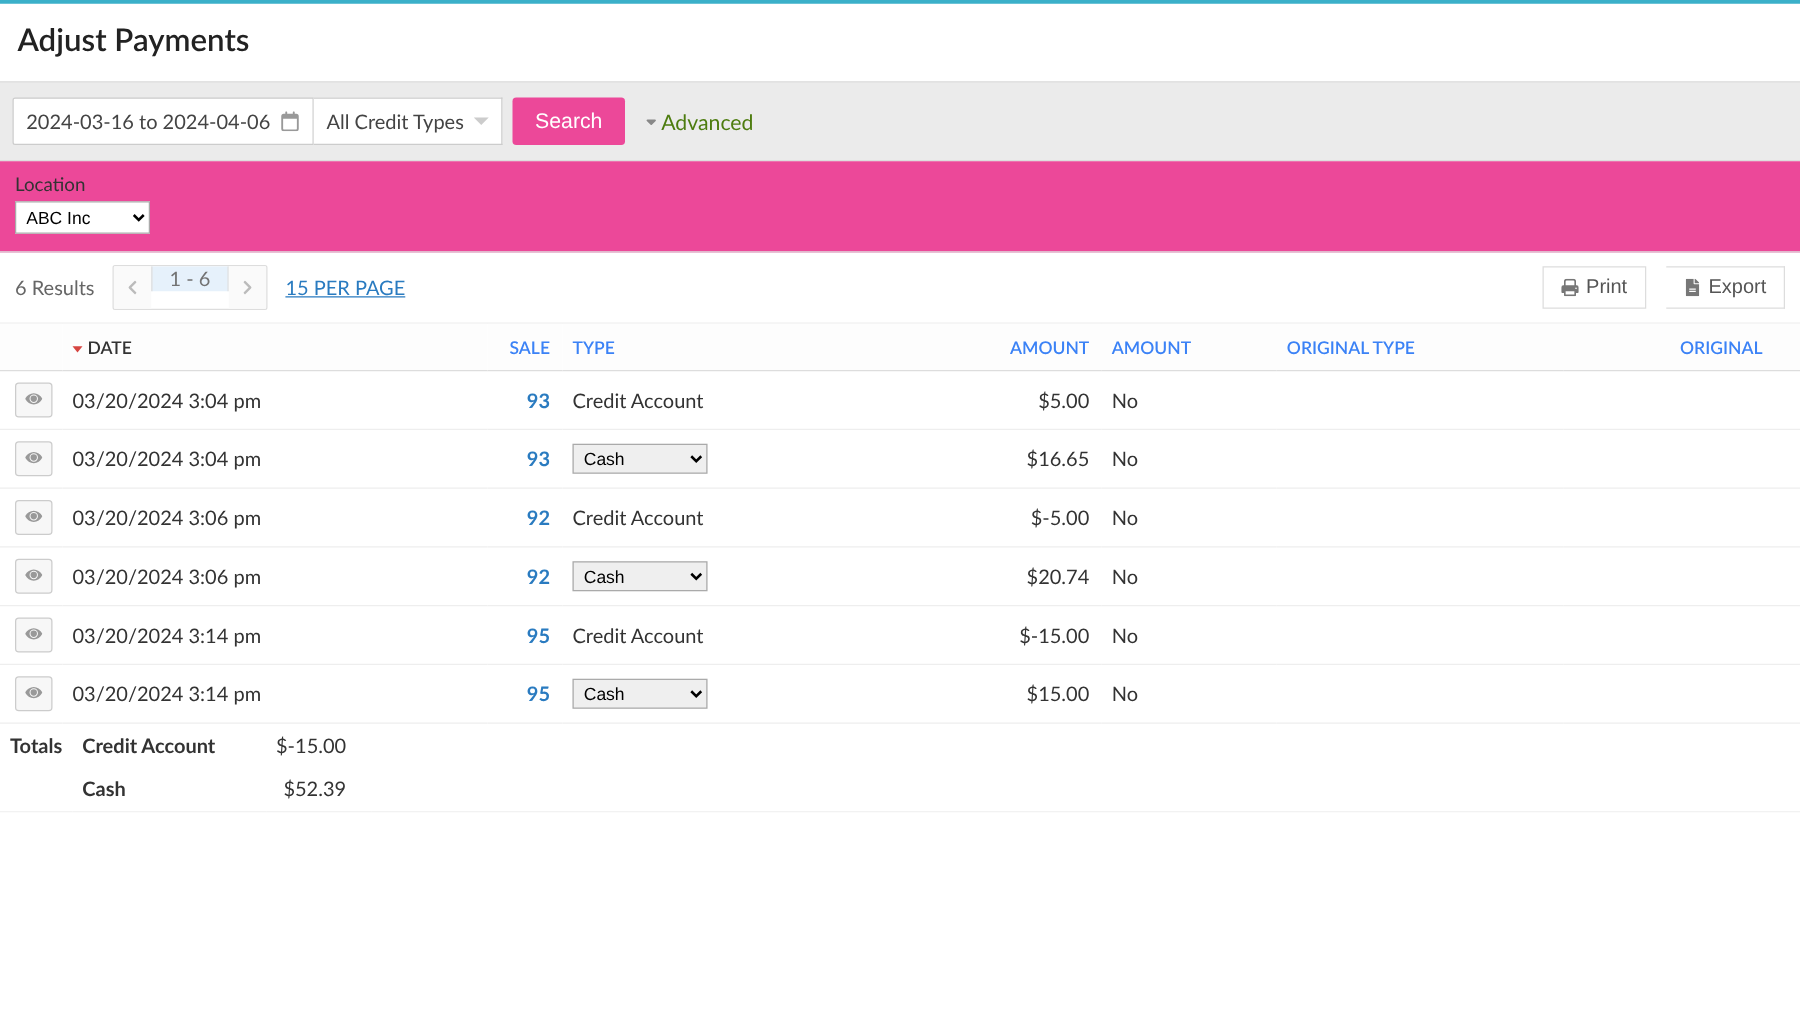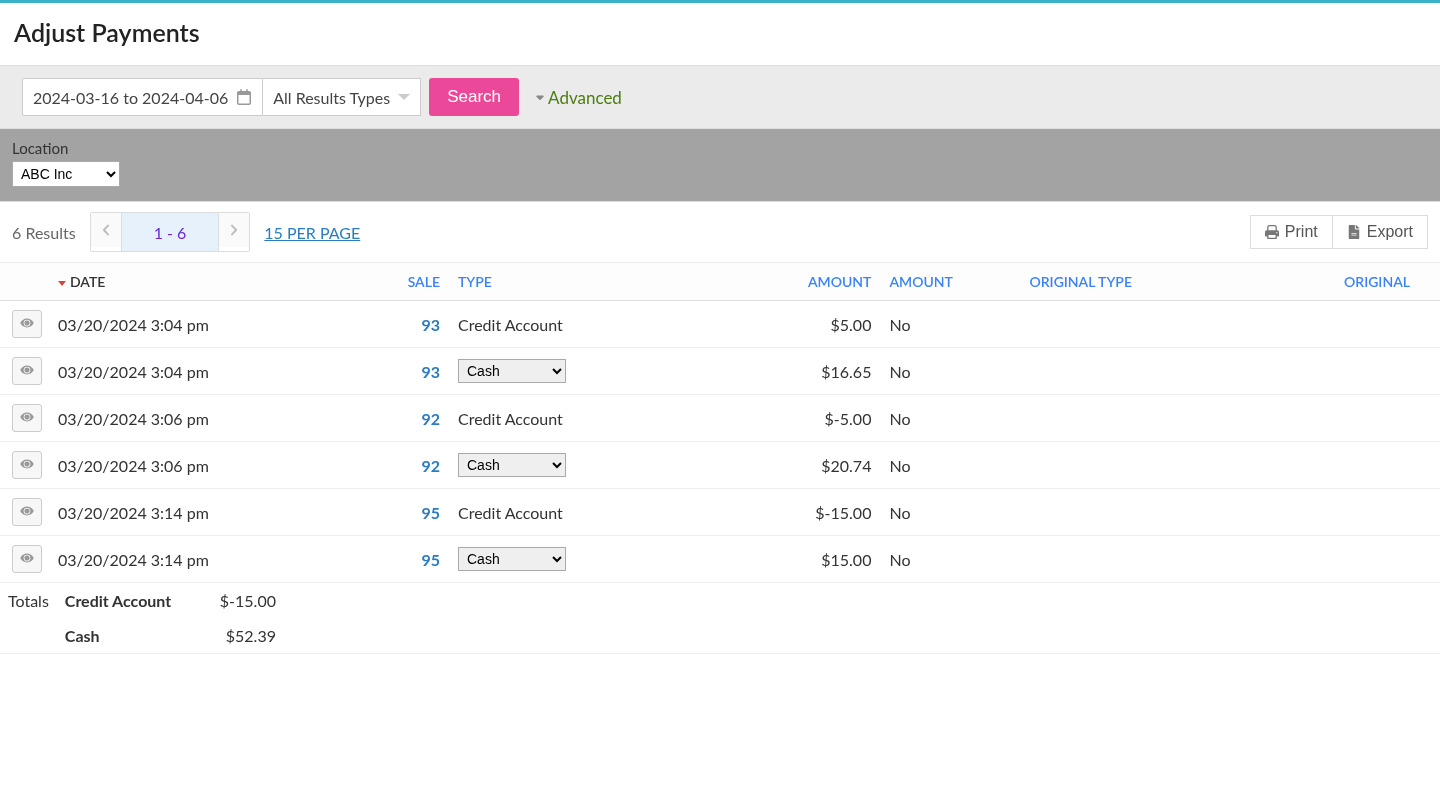--- a/index.html
+++ b/index.html
@@ -13,21 +13,21 @@
     .page-title {
       font-size: 25px;
       font-weight: 600;
       padding: 14px 14px 18px;
       color: #222;
     }
     .filter-bar {
       background: #ebebeb;
       border-top: 1px solid #ddd;
       border-bottom: 1px solid #ddd;
-      padding: 12px 22px;
+      padding: 12px 10px;
       display: flex;
       align-items: center;
       gap: 0;
     }
     .date-input {
       border: 1px solid #ccc;
       background: #fff;
       height: 38px;
       padding: 0 10px;
       font-size: 16px;
@@ -75,21 +75,21 @@
       margin-left: 15px;
       color: #4d7c0f;
       font-size: 17px;
       display: flex;
       align-items: center;
       gap: 2px;
       cursor: pointer;
     }
     .advanced-link svg { width: 12px; height: 12px; fill: #888; }
     .location-bar {
-      background: #a3a3a3;
+      background: #ec4899;
       border-bottom: 1px solid #ddd;
       padding: 10px 12px 14px;
     }
     .location-bar label {
       display: block;
       font-size: 15px;
       color: #333;
       margin-bottom: 4px;
     }
     .location-select {
@@ -123,32 +123,32 @@
       height: 34px;
       border: none;
       background: #fafafa;
       cursor: pointer;
       display: flex;
       align-items: center;
       justify-content: center;
     }
     .pager button svg { width: 10px; height: 12px; fill: #bbb; }
     .pager-current {
-      height: 38px;
-      padding: 0 32px;
+      height: 20px;
+      padding: 0 14px;
       background: #e6f1fb;
-      color: #6d28d9;
+      color: #737373;
       border-left: 1px solid #ddd;
       border-right: 1px solid #ddd;
       display: flex;
       align-items: center;
       font-size: 16px;
     }
     .per-page { color: #2a7bc0; font-size: 16px; }
-    .results-right { display: flex; gap: 0; }
+    .results-right { display: flex; gap: 16px; }
     .btn-outline {
       border: 1px solid #ddd;
       background: #fff;
       color: #555;
       height: 34px;
       padding: 0 14px;
       font-size: 16px;
       display: flex;
       align-items: center;
       gap: 6px;
@@ -209,39 +209,39 @@
     tbody td.col-sale { text-align: right; padding-right: 10px; }
     tbody td.col-sale a { color: #2a7bc0; font-weight: 700; text-decoration: none; }
     tbody td.col-amount { text-align: right; padding-right: 10px; }
     .type-select {
       font-size: 14px;
       padding: 2px 4px;
       border: 1px solid #aaa;
       width: 108px;
     }
     .totals-row td { border-bottom: none; padding: 8px 8px; }
-    .totals-label { font-weight: 400; padding-left: 10px; }
+    .totals-label { font-weight: 700; padding-left: 10px; }
     .totals-type { font-weight: 700; }
     .totals-amount { text-align: right; padding-right: 20px !important; }
     .totals-section { border-bottom: 1px solid #eee; }
   </style>
 </head>
 <body>
 
 <h1 class="page-title">Adjust Payments</h1>
 
 <div class="filter-bar">
   <div class="date-input">
     <span>2024-03-16 to 2024-04-06</span>
     <svg viewBox="0 0 448 512">
         <path d="M152 64h144V24a24 24 0 0148 0v40h40a64 64 0 0164 64v320a64 64 0 01-64 64H64a64 64 0 01-64-64V128a64 64 0 0164-64h40V24a24 24 0 0148 0v40zM48 192v256a16 16 0 0016 16h320a16 16 0 0016-16V192z"></path>
       </svg>
   </div>
   <div class="payment-type-select">
-    <span>All Results Types</span>
+    <span>All Credit Types</span>
     <span class="caret"></span>
   </div>
   <button class="btn-search">Search</button>
   <div class="advanced-link">
     <svg viewBox="0 0 320 512">
         <path d="M31 192h258c28 0 42 34 22 54L182 375a31 31 0 01-44 0L9 246c-20-20-6-54 22-54z"></path>
       </svg>
     <span>Advanced</span>
   </div>
 </div>

